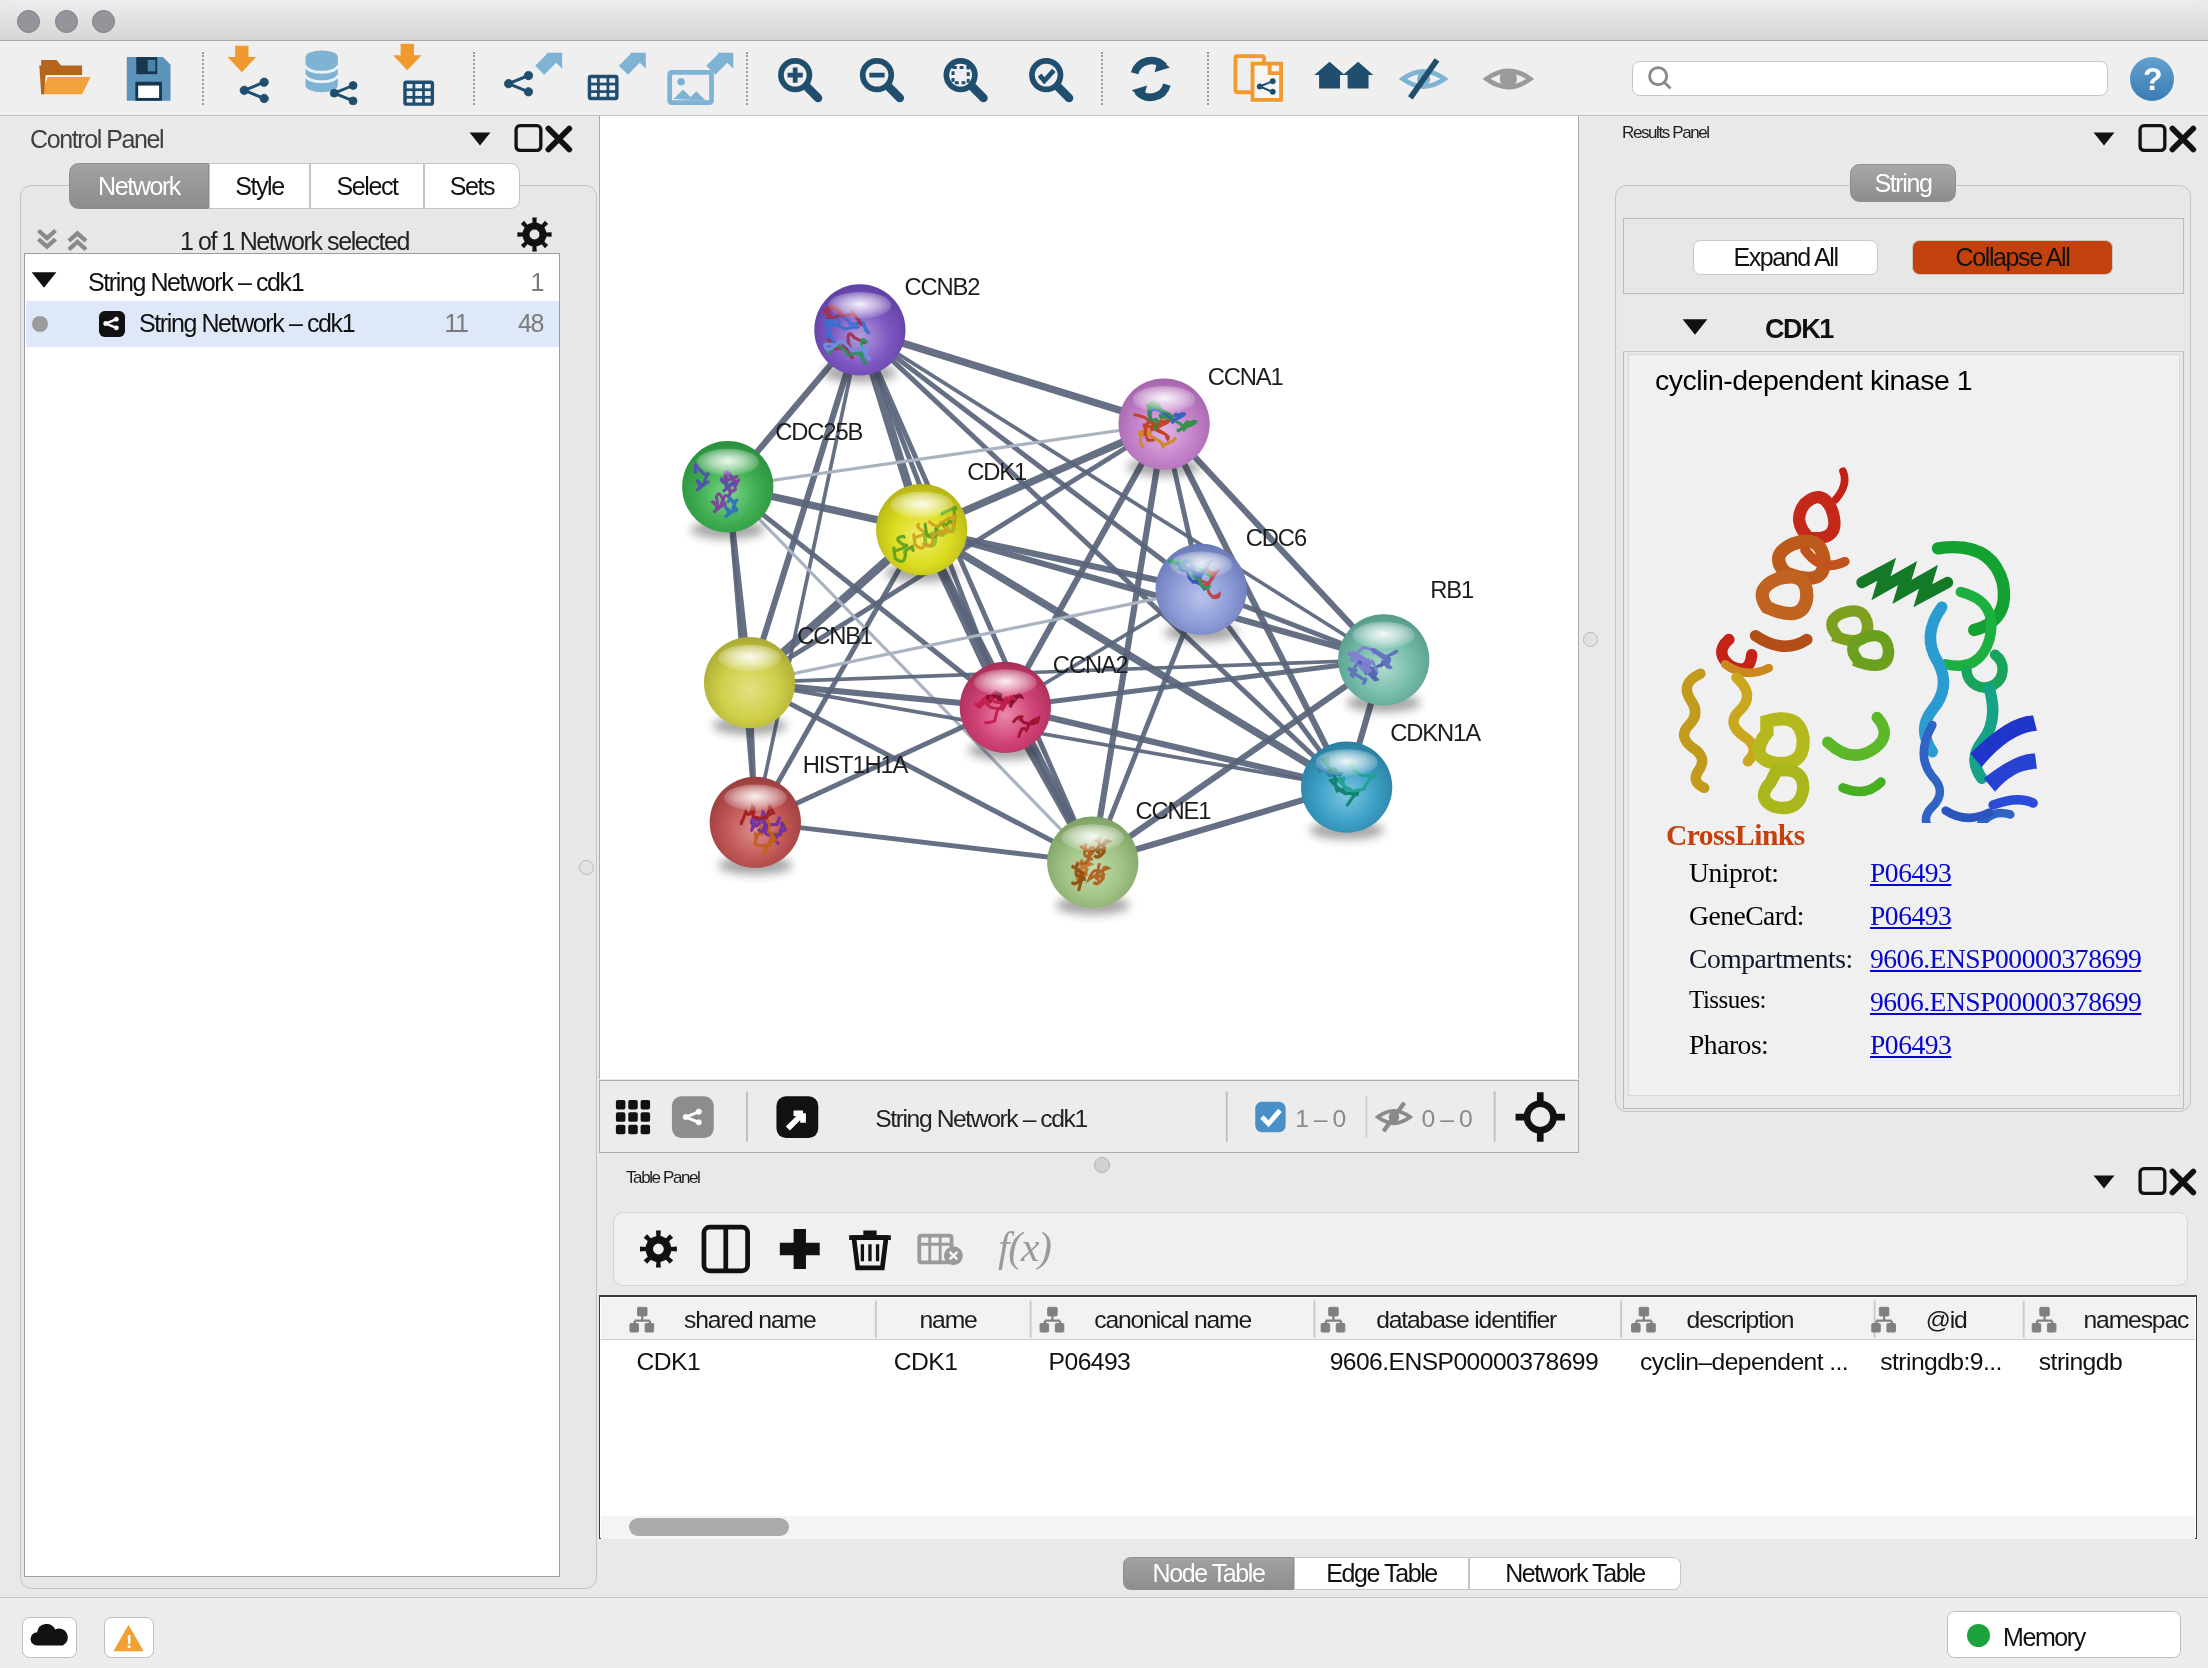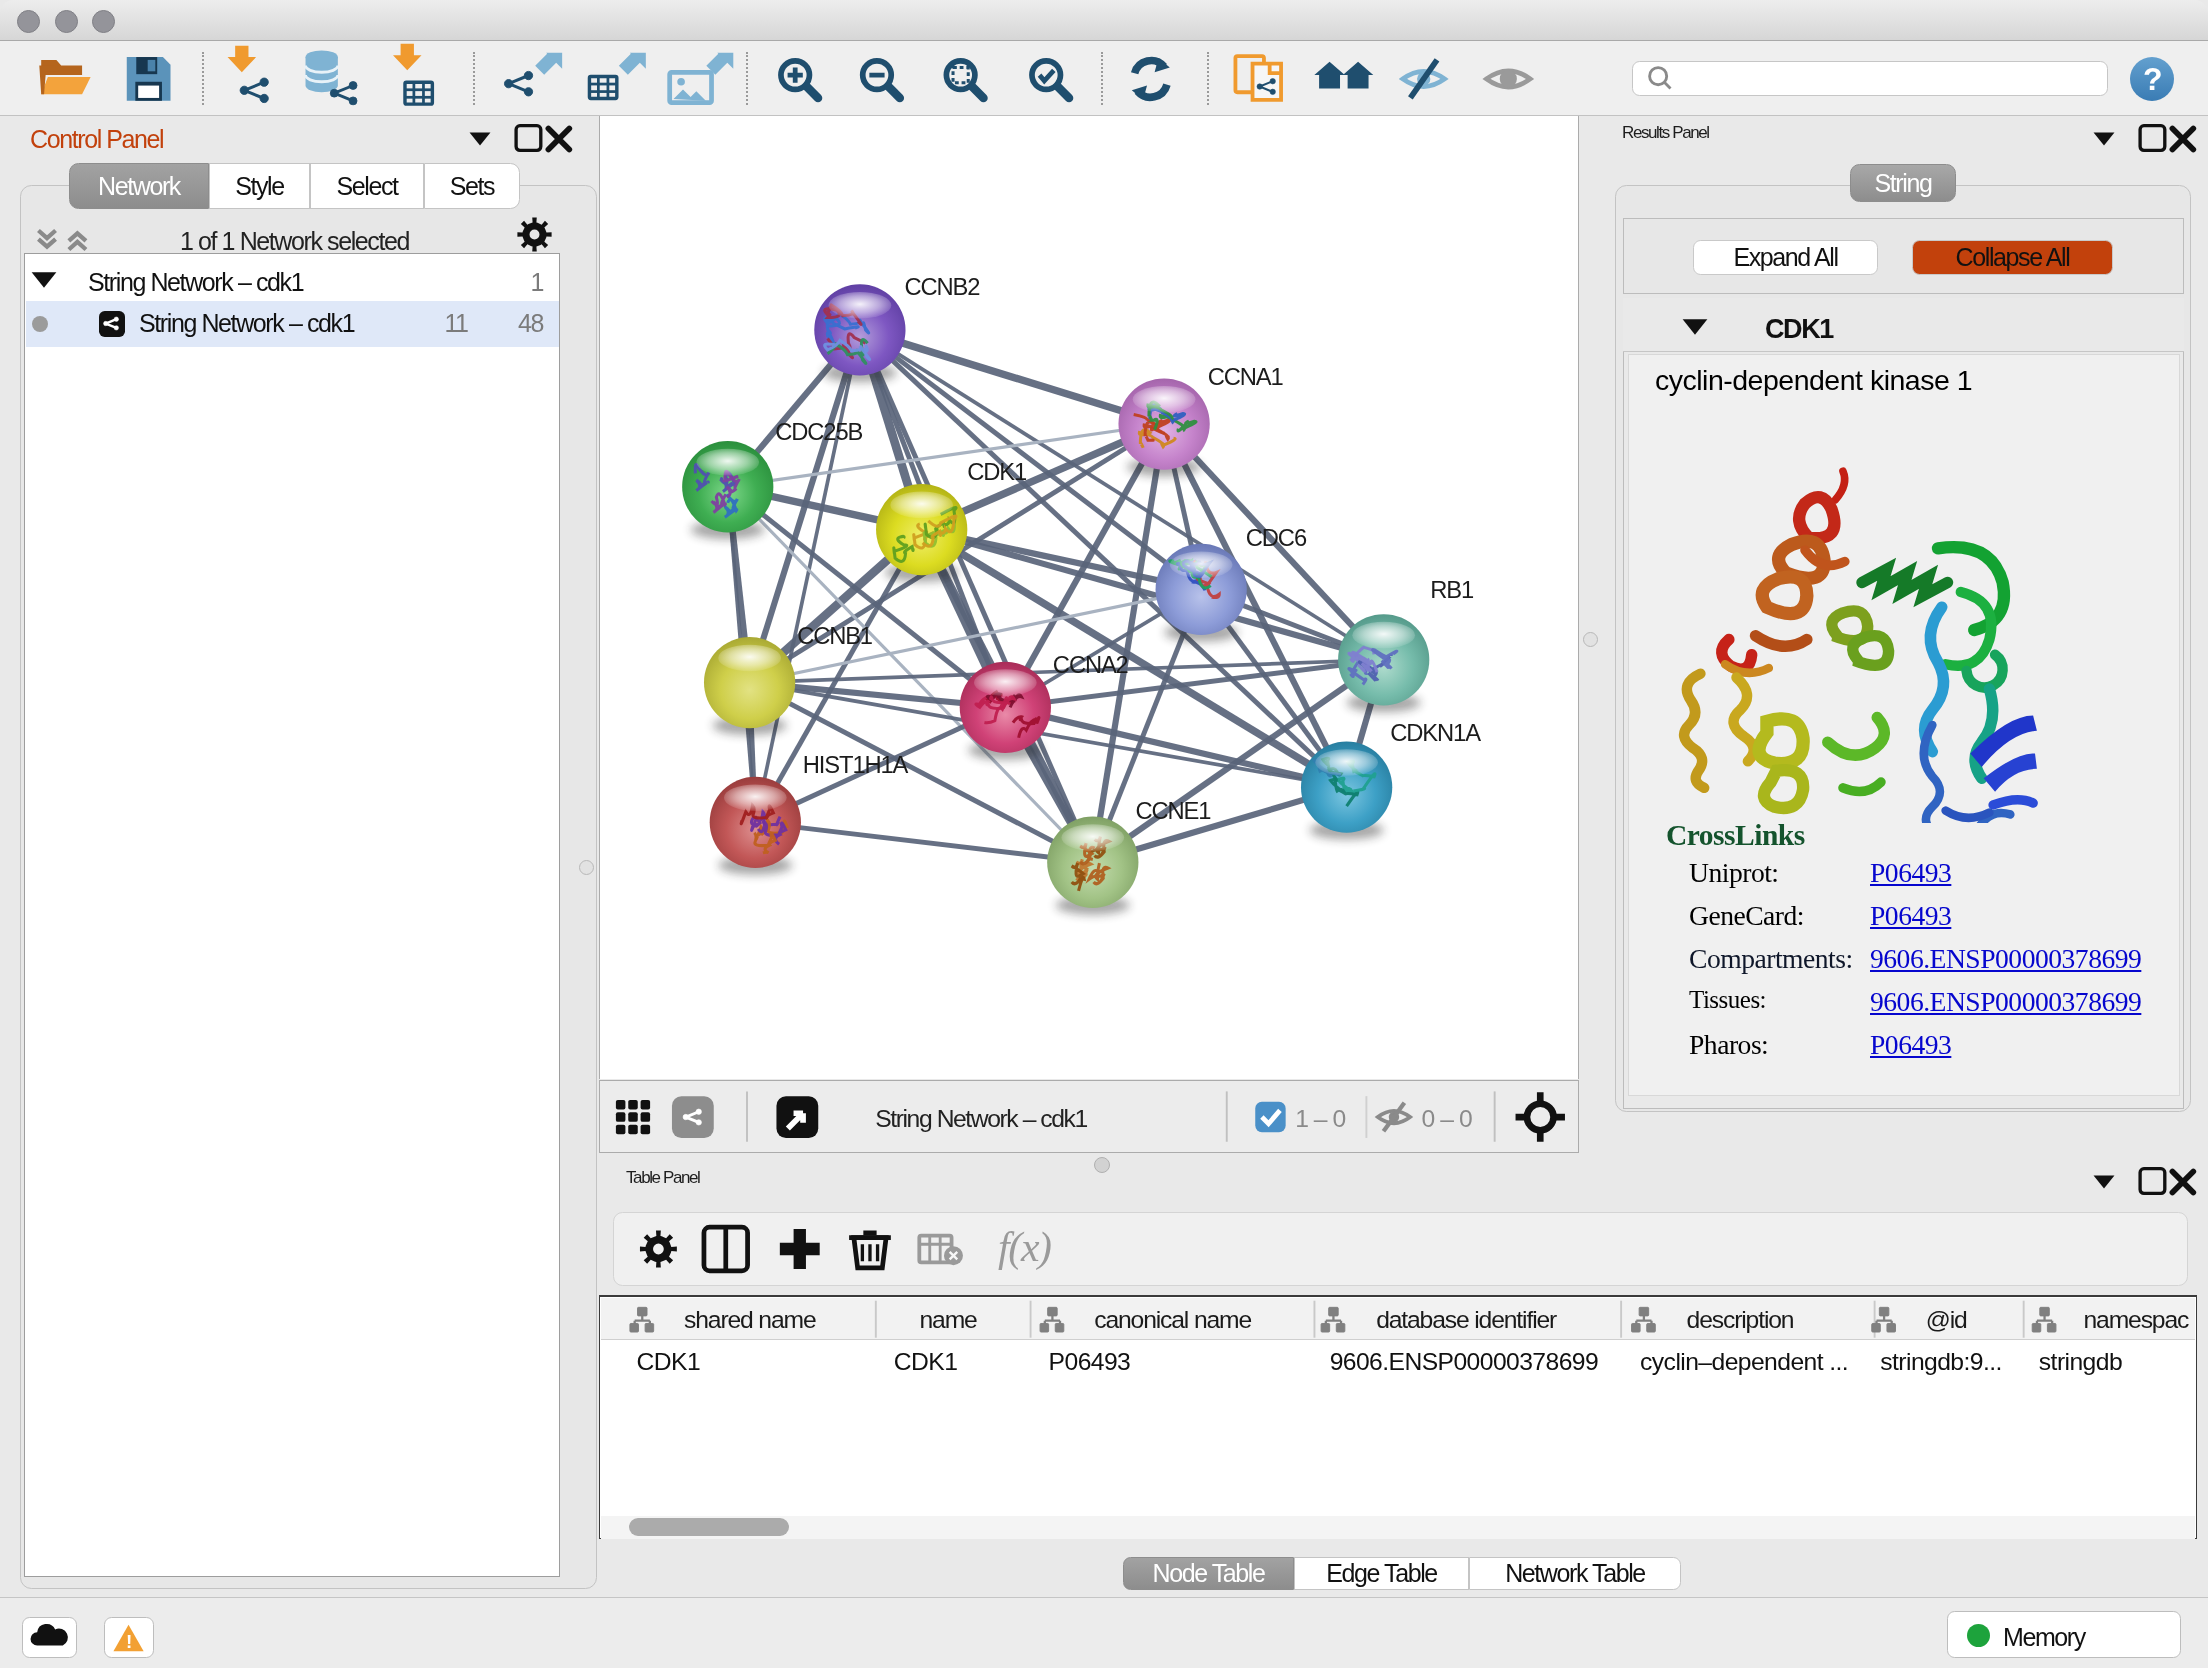--- a/index.html
+++ b/index.html
@@ -1,18 +1,18 @@
 <!DOCTYPE html>
 <html style="font-size:15px"><head><meta charset="utf-8"><style>
 *{margin:0;padding:0;box-sizing:border-box}
 html,body{width:2208px;height:1668px;overflow:hidden;font-family:"Liberation Sans",sans-serif;background:#e9e9e9;position:relative;letter-spacing:-1.4px}
 .serif{font-family:"Liberation Serif",serif;letter-spacing:-0.5px}
 .abs{position:absolute}
 .panel-title{font-size:17px;color:#1d1d1d}
-.wctl{position:absolute;top:125px;font-size:32px;color:#c2410c;font-weight:bold}
+.wctl{position:absolute;top:125px;font-size:32px;color:#404040;font-weight:bold}
 .seg{position:absolute;display:flex}
 .seg div{border:1px solid #c4c4c4;background:#fff;color:#111;text-align:center;font-size:25px;display:flex;align-items:center;justify-content:center}
 .seg .on{background:linear-gradient(#a2a2a2,#8d8d8d);color:#fff;border-color:#8d8d8d}
 a.lnk{color:#0606ce;text-decoration:underline}
 </style></head><body>
 <div class="abs" style="left:0;top:0;width:2208px;height:41px;background:linear-gradient(#ededed,#d6d6d6);border-bottom:1.9px solid #a9a9a9;border-radius:13.3px 13.3px 0 0">
     <div class="abs" style="left:17px;top:9.5px;width:23px;height:23px;border-radius:50%;background:#94949a;border:1px solid #808086"></div>
     <div class="abs" style="left:55px;top:9.5px;width:23px;height:23px;border-radius:50%;background:#94949a;border:1px solid #808086"></div>
     <div class="abs" style="left:92px;top:9.5px;width:23px;height:23px;border-radius:50%;background:#94949a;border:1px solid #808086"></div>
   </div>
@@ -502,21 +502,21 @@
     <path d="M 312 142 q 40 10 30 50 q -10 34 -46 26" fill="none" stroke="#1cb040" stroke-width="11" stroke-linecap="round"></path>
     <path d="M 348 208 a 19 19 0 1 1 -30 17" fill="none" stroke="#18a45c" stroke-width="11" stroke-linecap="round"></path>
     <path d="M 342 244 q 10 34 -8 56 q -14 18 0 38" fill="none" stroke="#16a286" stroke-width="12" stroke-linecap="round"></path>
     <path d="M 292 158 q -22 30 -4 58 q 14 26 -6 50 q -16 20 0 44" fill="none" stroke="#2b9cd2" stroke-width="12" stroke-linecap="round"></path>
     <path d="M 322 312 q 40 -40 66 -40 l 4 16 q -28 2 -58 38 z" fill="#2036ca"></path>
     <path d="M 336 338 q 36 -28 54 -26 l 2 16 q -24 0 -44 24 z" fill="#2742d2"></path>
     <path d="M 346 366 q 26 -10 42 -2" fill="none" stroke="#2b4cd8" stroke-width="10" stroke-linecap="round"></path>
     <path d="M 282 282 q -18 32 0 54 q 16 16 0 32 q -16 16 6 30 q 26 10 44 -10 q 12 -18 32 -12" fill="none" stroke="#3064c2" stroke-width="9" stroke-linecap="round"></path>
     <path d="M 296 372 q 22 14 46 2" fill="none" stroke="#2a54be" stroke-width="9" stroke-linecap="round"></path>
   </svg>
-<div class="abs serif" style="left:1666px;top:819px;font-size:29.5px;font-weight:bold;color:#14532d">CrossLinks</div>
+<div class="abs serif" style="left:1666px;top:819px;font-size:29.5px;font-weight:bold;color:#c2410c">CrossLinks</div>
 <div class="abs serif" style="left:1689px;top:857px;font-size:27.6px;color:#000">Uniprot:</div>
 <div class="abs serif" style="left:1870px;top:857px;font-size:27.6px"><a class="lnk">P06493</a></div>
 <div class="abs serif" style="left:1689px;top:900px;font-size:27.6px;color:#000">GeneCard:</div>
 <div class="abs serif" style="left:1870px;top:900px;font-size:27.6px"><a class="lnk">P06493</a></div>
 <div class="abs serif" style="left:1689px;top:943px;font-size:27.6px;color:#0f172a">Compartments:</div>
 <div class="abs serif" style="left:1870px;top:943px;font-size:27.6px"><a class="lnk">9606.ENSP00000378699</a></div>
 <div class="abs serif" style="left:1689px;top:986px;font-size:25px;color:#000000">Tissues:</div>
 <div class="abs serif" style="left:1870px;top:986px;font-size:27.6px"><a class="lnk">9606.ENSP00000378699</a></div>
 <div class="abs serif" style="left:1689px;top:1029px;font-size:27.6px;color:#000">Pharos:</div>
 <div class="abs serif" style="left:1870px;top:1029px;font-size:27.6px"><a class="lnk">P06493</a></div>

